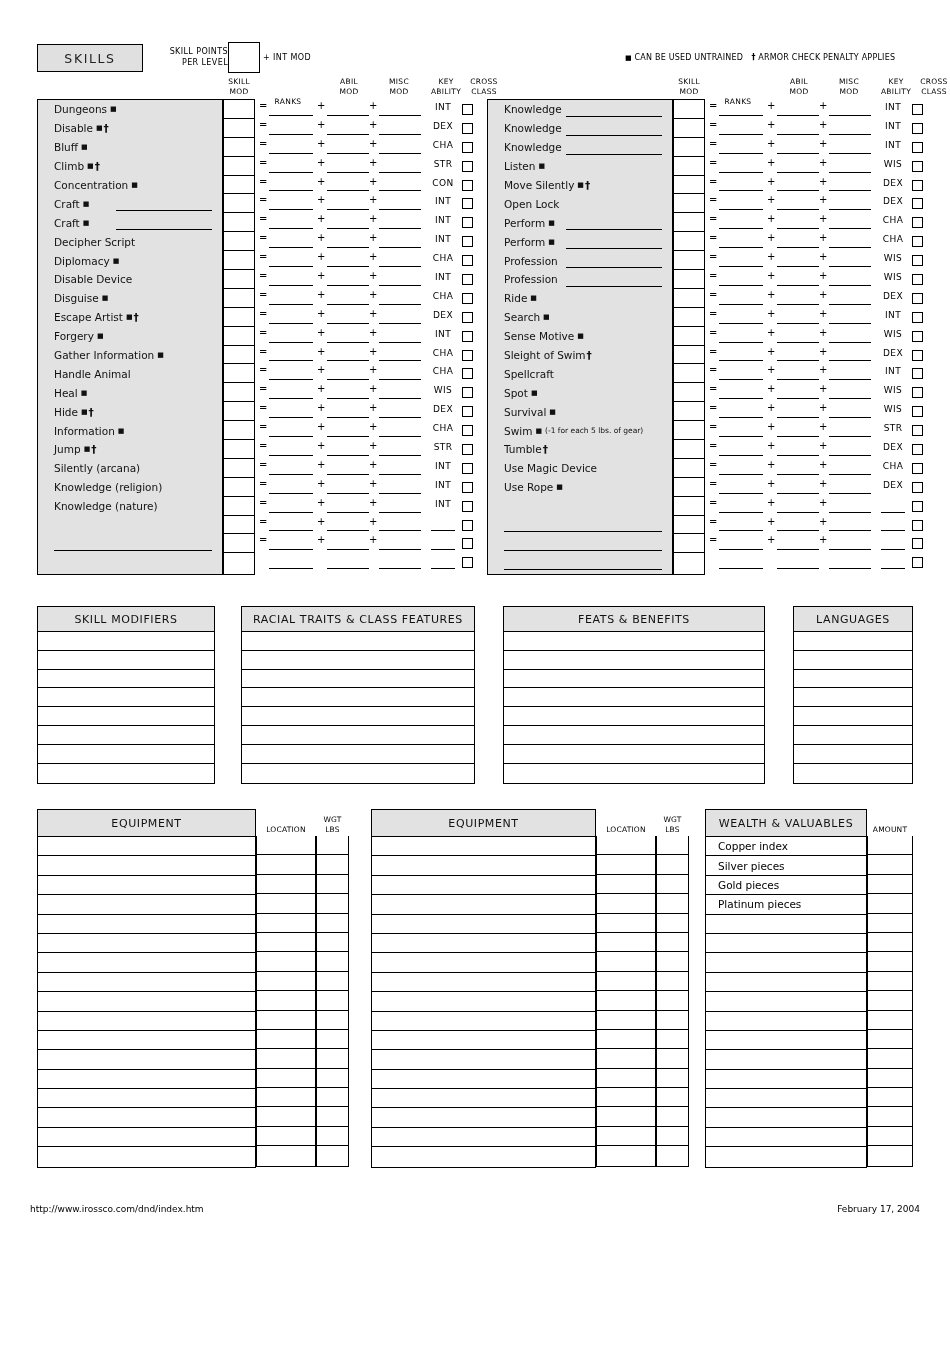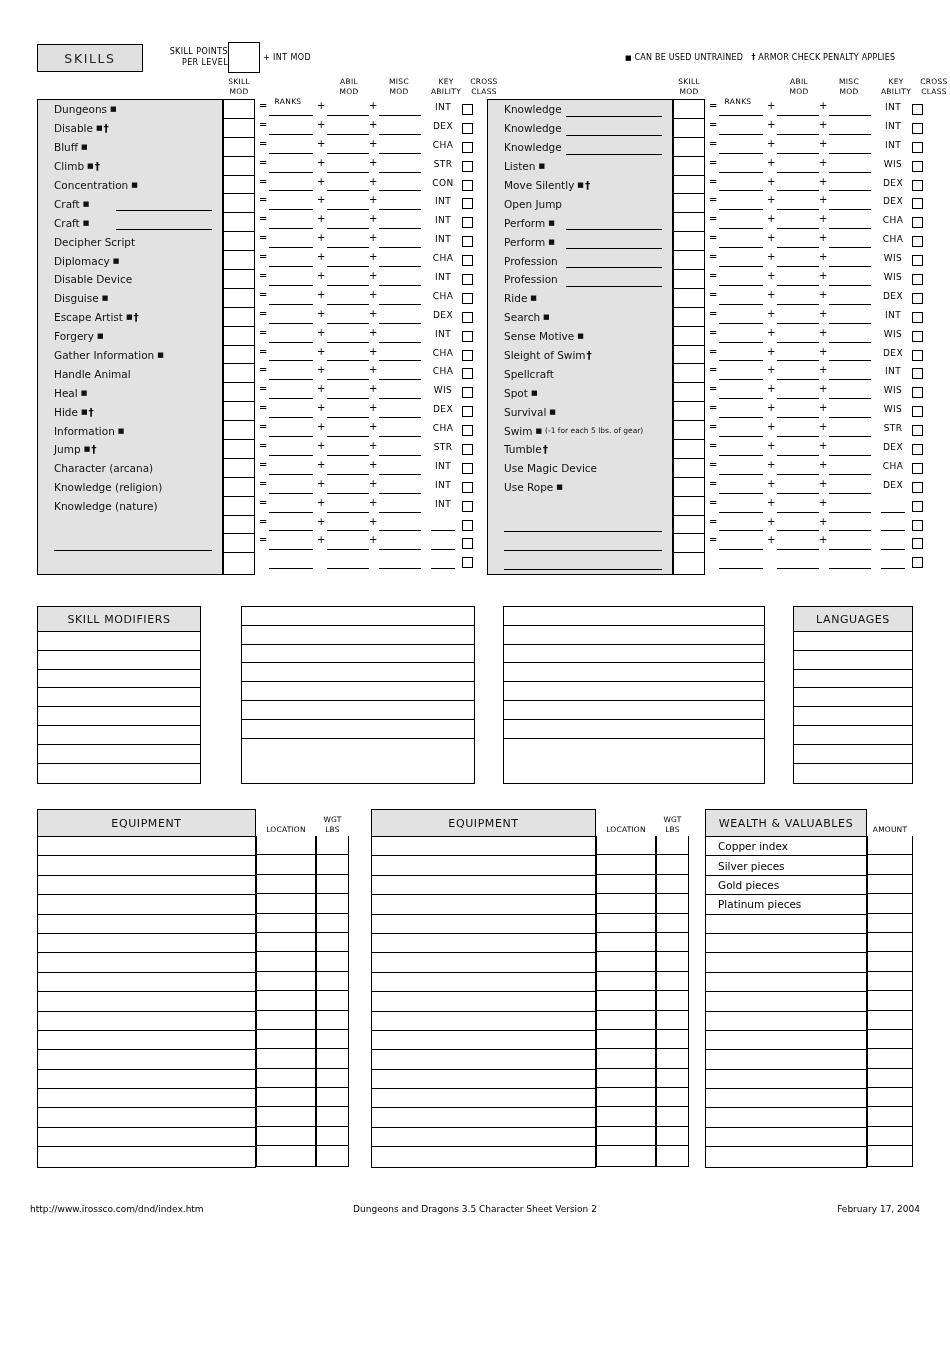--- a/index.html
+++ b/index.html
@@ -218,21 +218,21 @@
         <div class="sk-row-name">
           <span>Information</span>
           <span class="sq">■</span>
         </div>
         <div class="sk-row-name">
           <span>Jump</span>
           <span class="sq">■</span>
           <span class="dg">†</span>
         </div>
         <div class="sk-row-name">
-          <span>Character (arcana)</span>
+          <span>Silently (arcana)</span>
         </div>
         <div class="sk-row-name">
           <span>Knowledge (religion)</span>
         </div>
         <div class="sk-row-name">
           <span>Knowledge (nature)</span>
         </div>
         <div class="sk-row-name"></div>
         <div class="sk-row-name">
           <div class="blankline wide"></div>
@@ -533,21 +533,21 @@
         <div class="sk-row-name">
           <span>Listen</span>
           <span class="sq">■</span>
         </div>
         <div class="sk-row-name">
           <span>Move Silently</span>
           <span class="sq">■</span>
           <span class="dg">†</span>
         </div>
         <div class="sk-row-name">
-          <span>Open Jump</span>
+          <span>Open Lock</span>
         </div>
         <div class="sk-row-name">
           <span>Perform</span>
           <span class="sq">■</span>
           <div class="blankline"></div>
         </div>
         <div class="sk-row-name">
           <span>Perform</span>
           <span class="sq">■</span>
           <div class="blankline"></div>
@@ -886,42 +886,44 @@
           <div class="fline" style="left: 14px; width: 44px;"></div>
           <div class="fline" style="left: 72px; width: 42px;"></div>
           <div class="fline" style="left: 124px; width: 42px;"></div>
           <div class="kabline" style="left: 176px; width: 24px;"></div>
           <div class="ccbox" style="left: 207px;"></div>
         </div>
       </div>
     </div>
 
   <div id="mid-panels-mount">
-      <div class="panel" style="left: 37px; top: 606px; width: 164px; height: 178px;">
+      <div class="panel" style="left: 37px; top: 606px; width: 178px; height: 178px;">
         <div class="panel-head" style="height: 25px;">SKILL MODIFIERS</div>
         <div class="panel-row" style="height: 18.8px;"></div>
         <div class="panel-row" style="height: 18.8px;"></div>
         <div class="panel-row" style="height: 18.8px;"></div>
         <div class="panel-row" style="height: 18.8px;"></div>
         <div class="panel-row" style="height: 18.8px;"></div>
         <div class="panel-row" style="height: 18.8px;"></div>
         <div class="panel-row" style="height: 18.8px;"></div>
         <div class="panel-row" style="height: 18.8px;"></div>
       </div>
       <div class="panel" style="left: 241px; top: 606px; width: 234px; height: 178px;">
+        <div class="panel-head" style="height: 25px;">RACIAL TRAITS &amp; CLASS FEATURES</div>
         <div class="panel-row" style="height: 18.8px;"></div>
         <div class="panel-row" style="height: 18.8px;"></div>
         <div class="panel-row" style="height: 18.8px;"></div>
         <div class="panel-row" style="height: 18.8px;"></div>
         <div class="panel-row" style="height: 18.8px;"></div>
         <div class="panel-row" style="height: 18.8px;"></div>
         <div class="panel-row" style="height: 18.8px;"></div>
         <div class="panel-row" style="height: 18.8px;"></div>
       </div>
       <div class="panel" style="left: 503px; top: 606px; width: 262px; height: 178px;">
+        <div class="panel-head" style="height: 25px;">FEATS &amp; BENEFITS</div>
         <div class="panel-row" style="height: 18.8px;"></div>
         <div class="panel-row" style="height: 18.8px;"></div>
         <div class="panel-row" style="height: 18.8px;"></div>
         <div class="panel-row" style="height: 18.8px;"></div>
         <div class="panel-row" style="height: 18.8px;"></div>
         <div class="panel-row" style="height: 18.8px;"></div>
         <div class="panel-row" style="height: 18.8px;"></div>
         <div class="panel-row" style="height: 18.8px;"></div>
       </div>
       <div class="panel" style="left: 793px; top: 606px; width: 120px; height: 178px;">
@@ -1123,21 +1125,20 @@
             <div class="eq-cell" style="height: 19.4px;"></div>
             <div class="eq-cell" style="height: 19.4px;"></div>
             <div class="eq-cell" style="height: 19.4px;"></div>
           </div>
         </div>
       </div>
     </div>
 
   <div class="footer">
     <div class="f-left">http://www.irossco.com/dnd/index.htm</div>
-    <div class="f-mid">Dungeons and Dragons 3.5 Character Sheet Version 2</div>
     <div class="f-right">February 17, 2004</div>
   </div>
 
 <div class="colhead" style="left: 223px; top: 77px; width: 32px;">
       <div>SKILL</div>
       <div>MOD</div>
     </div>
     <div class="colhead" style="left: 263px; top: 97px; width: 50px;">
       <div>RANKS</div>
     </div>

